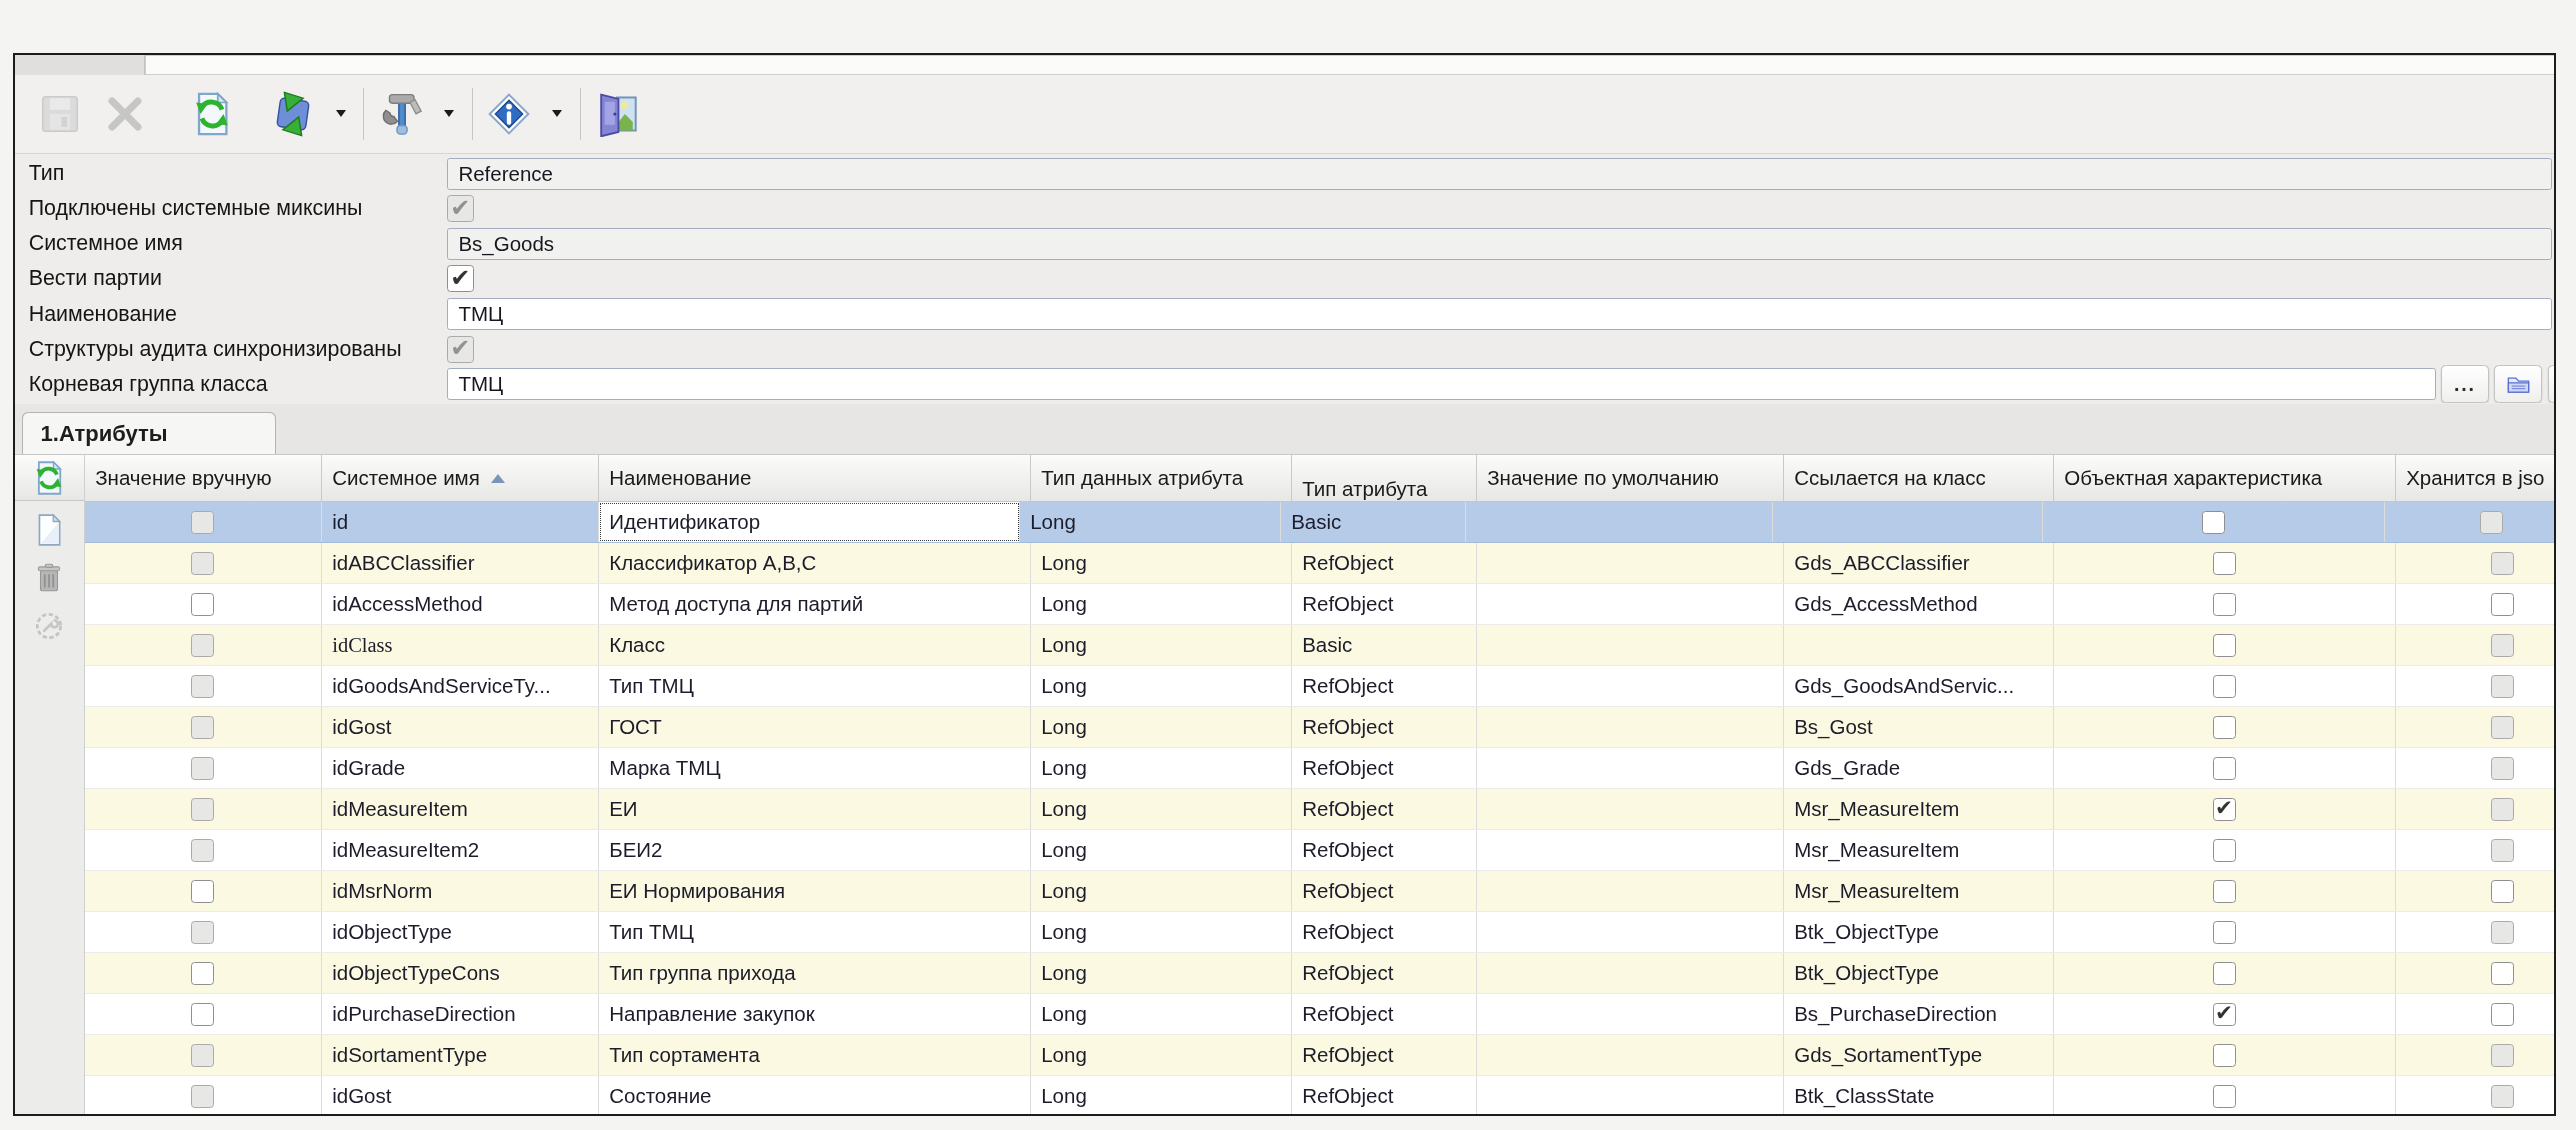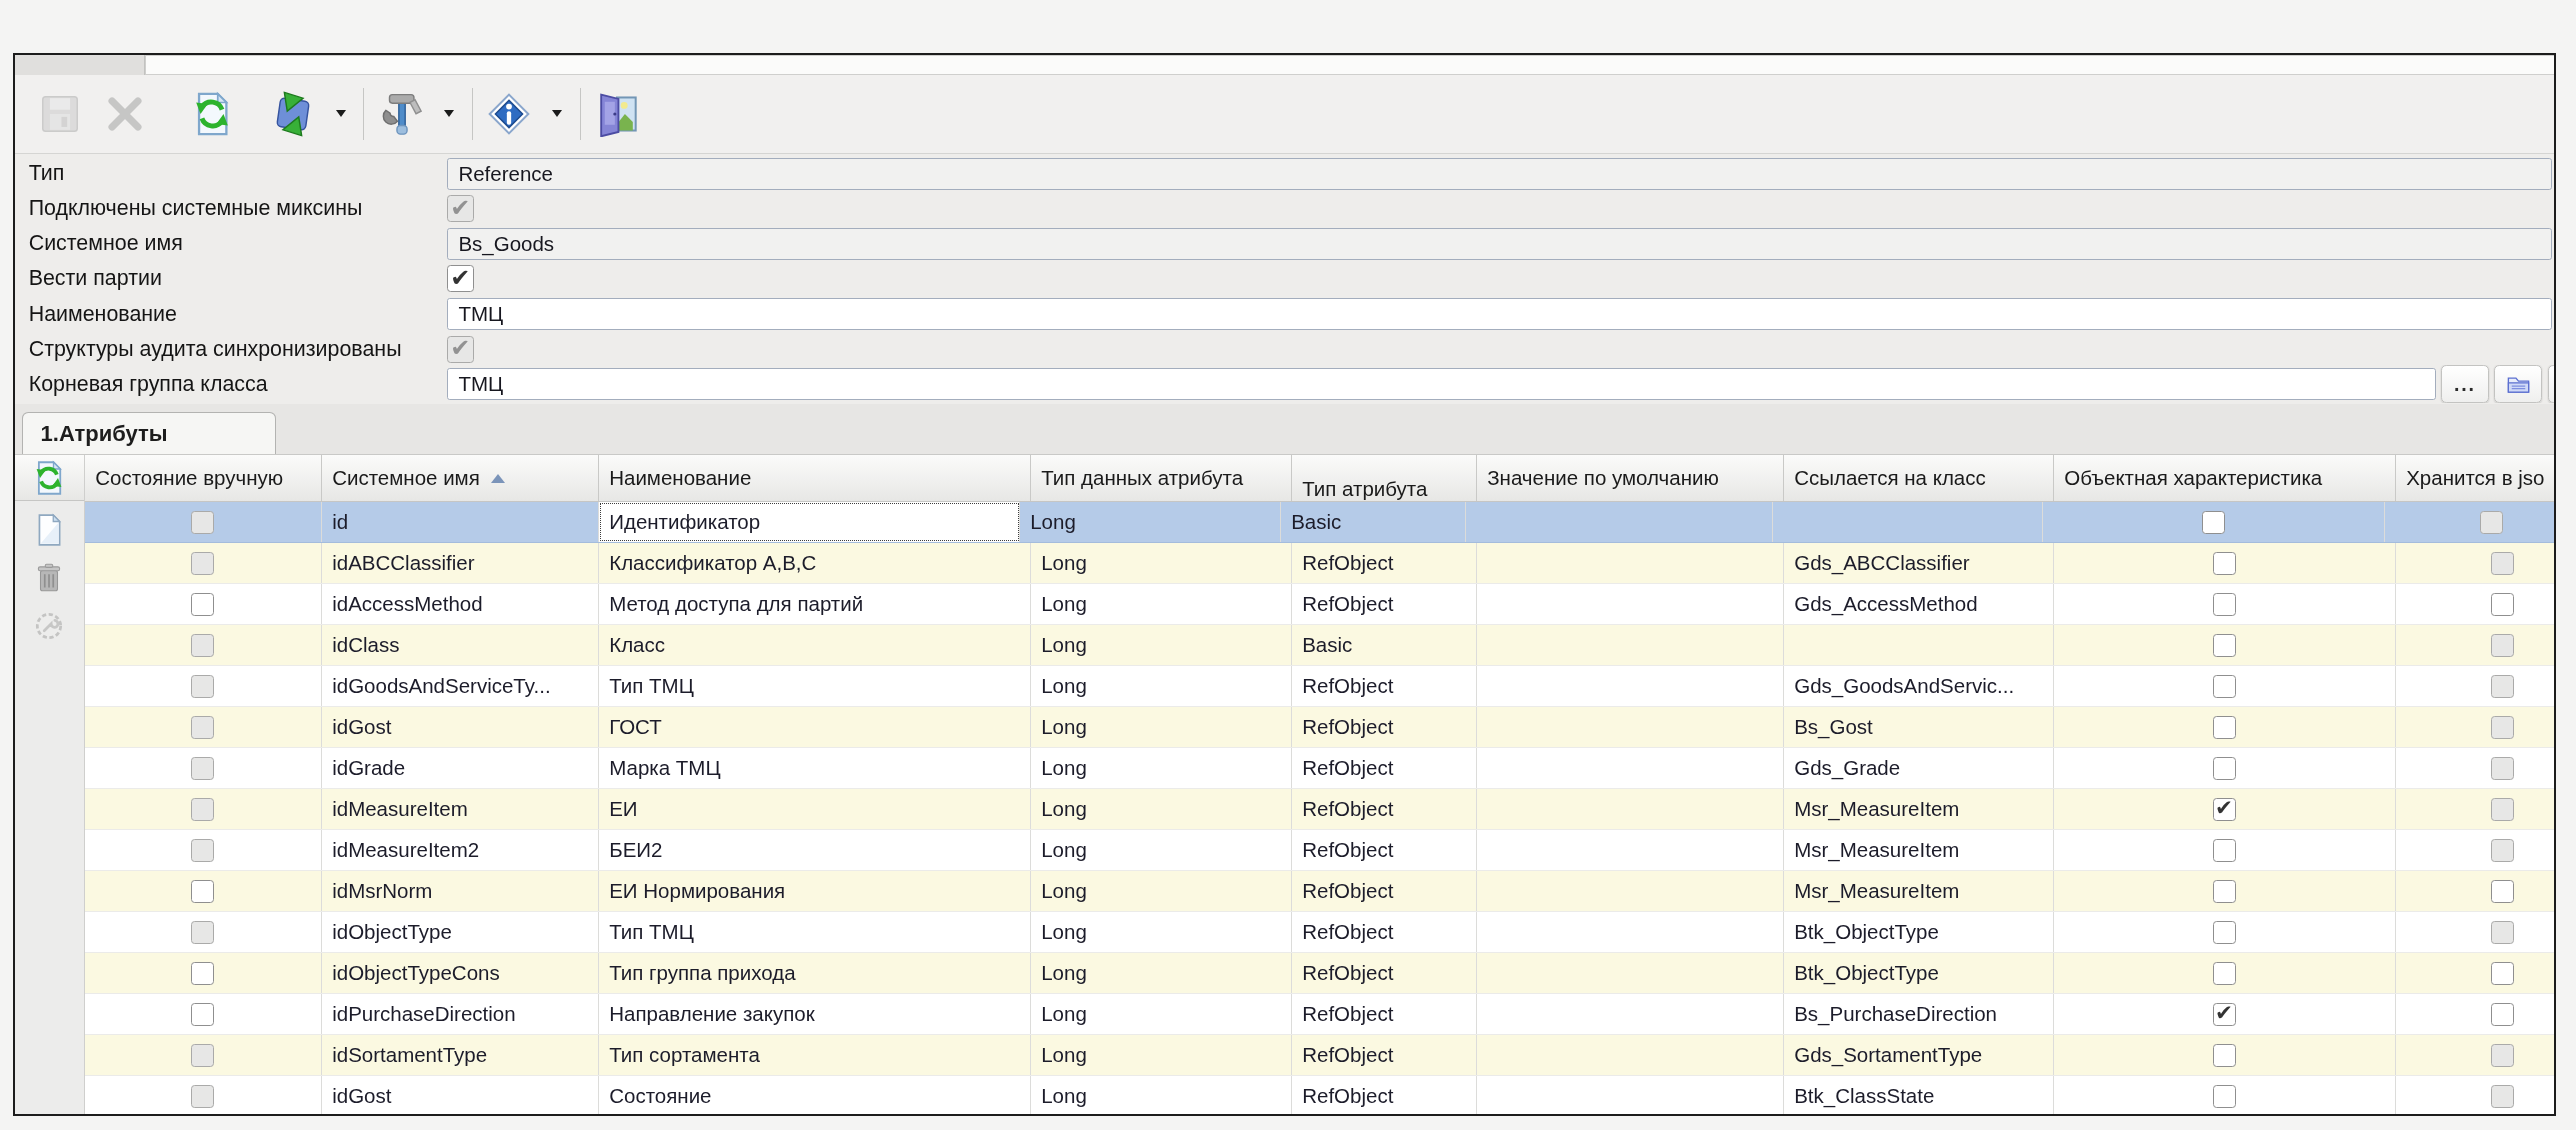--- a/index.html
+++ b/index.html
@@ -258,21 +258,21 @@
       <div class="ricon">
         <svg viewBox="0 0 32 32">
             <circle cx="16" cy="16" r="11" fill="#ededec" stroke="#c4c4c3" stroke-width="2.6" stroke-dasharray="4 2.4"></circle>
             <path d="M11.5 20.5 l6.5 -6.5 a3.2 3.2 0 1 0 3.5 -3.2" stroke="#c7c7c6" stroke-width="2.6" fill="none" stroke-linecap="round"></path>
           </svg>
       </div>
     </div>
     <div class="gridmain">
       <div class="thead">
           <div class="hcell" style="width: 237px;">
-            <span>Состояние вручную</span>
+            <span>Значение вручную</span>
           </div>
           <div class="hcell" style="width: 277px;">
             <span>Системное имя</span>
             <span class="sort-asc"></span>
           </div>
           <div class="hcell" style="width: 432px;">
             <span>Наименование</span>
           </div>
           <div class="hcell" style="width: 261px;">
             <span>Тип данных атрибута</span>
@@ -342,21 +342,21 @@
               <span class="cb"></span>
             </div>
             <div class="cell center" style="width: 214px;">
               <span class="cb"></span>
             </div>
           </div>
           <div class="trow odd">
             <div class="cell center" style="width: 237px;">
               <span class="cb disabled"></span>
             </div>
-            <div class="cell" style="width: 277px;">idClass</div>
+            <div class="cell" style="width: 277px; font-family: Liberation Serif, serif;">idClass</div>
             <div class="cell" style="width: 432px;">Класс</div>
             <div class="cell" style="width: 261px;">Long</div>
             <div class="cell" style="width: 185px;">Basic</div>
             <div class="cell" style="width: 307px;"></div>
             <div class="cell" style="width: 270px;"></div>
             <div class="cell center" style="width: 342px;">
               <span class="cb"></span>
             </div>
             <div class="cell center" style="width: 214px;">
               <span class="cb disabled"></span>

